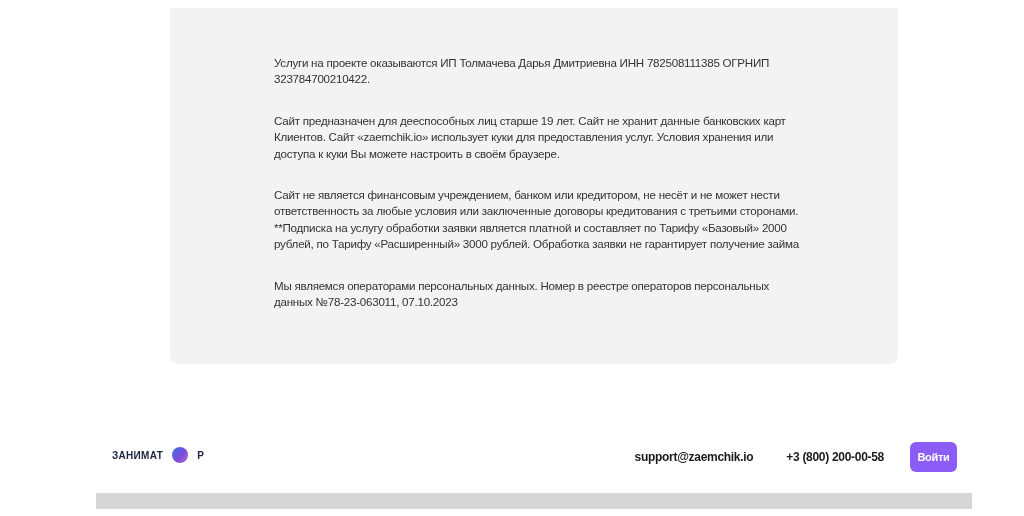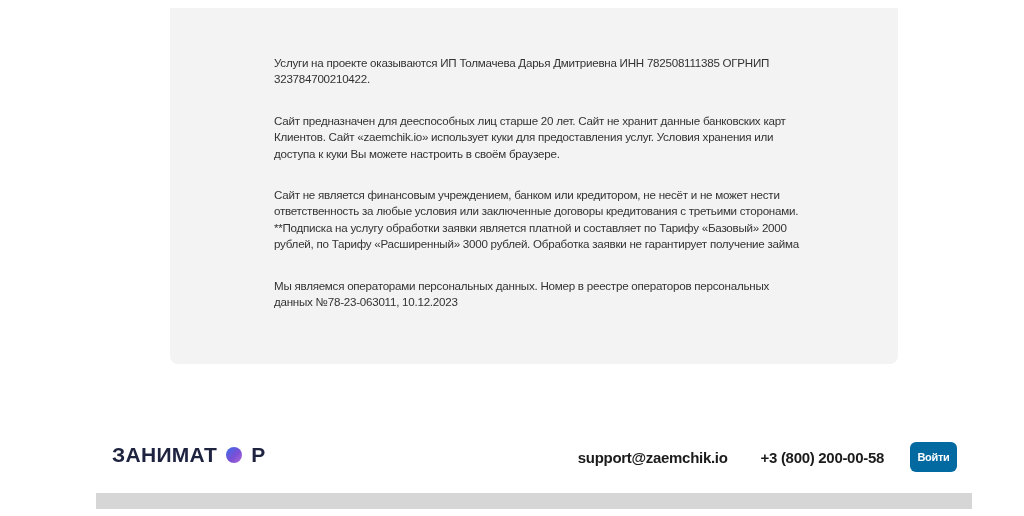--- a/index.html
+++ b/index.html
@@ -37,21 +37,21 @@
     .info-text p:last-child { margin-bottom: 0; }
 
     .footer-logo {
       position: absolute;
       left: 80px;
       top: 430px;
       height: 18px;
       display: flex;
       align-items: center;
       font-weight: 900;
-      font-size: 21px;
+      font-size: 10px;
       letter-spacing: 0.3px;
       color: #1e2340;
     }
     .logo-circle {
       display: inline-block;
       width: 15px;
       height: 15px;
       border-radius: 50%;
       background: linear-gradient(135deg, #3a6ee8 0%, #7a4fd6 55%, #b06ad8 100%);
       margin: 0 1px;
@@ -59,21 +59,21 @@
 
     .footer-contacts {
       position: absolute;
       top: 426px;
       right: 68px;
       height: 30px;
       display: flex;
       align-items: center;
     }
     .footer-email, .footer-phone {
-      font-size: 15px;
+      font-size: 12px;
       font-weight: 700;
       color: #1b1b1b;
       letter-spacing: -0.3px;
       text-decoration: none;
     }
     .footer-email { margin-right: 17px; }
     .footer-phone { margin-right: 18px; }
     .btn {
       height: 30px;
       border: none;
@@ -81,21 +81,21 @@
       font-family: "Liberation Sans", "DejaVu Sans", sans-serif;
       font-size: 11px;
       font-weight: 700;
       color: #ffffff;
       letter-spacing: -0.3px;
       cursor: pointer;
       display: flex;
       align-items: center;
       justify-content: center;
     }
-    .btn-login { width: 47px; background: #0369a1; margin-right: 7px; }
+    .btn-login { width: 47px; background: #8b5cf6; margin-right: 7px; }
     .btn-unsub { width: 72px; background: #c0261d; }
 
     .footer-divider {
       position: absolute;
       left: 80px;
       top: 477px;
       width: 876px;
       height: 1px;
       background: #d6d6d6;
     }
@@ -111,23 +111,23 @@
     }
   </style>
 </head>
 <body>
 
 <div class="page">
 
   <div class="info-box"></div>
   <div class="info-text">
     <p>Услуги на проекте оказываются ИП Толмачева Дарья Дмитриевна ИНН 782508111385 ОГРНИП 323784700210422.</p>
-    <p>Сайт предназначен для дееспособных лиц старше 20 лет. Сайт не хранит данные банковских карт Клиентов. Сайт «zaemchik.io» использует куки для предоставления услуг. Условия хранения или доступа к куки Вы можете настроить в своём браузере.</p>
+    <p>Сайт предназначен для дееспособных лиц старше 19 лет. Сайт не хранит данные банковских карт Клиентов. Сайт «zaemchik.io» использует куки для предоставления услуг. Условия хранения или доступа к куки Вы можете настроить в своём браузере.</p>
     <p>Сайт не является финансовым учреждением, банком или кредитором, не несёт и не может нести ответственность за любые условия или заключенные договоры кредитования с третьими сторонами. **Подписка на услугу обработки заявки является платной и составляет по Тарифу «Базовый» 2000 рублей, по Тарифу «Расширенный» 3000 рублей. Обработка заявки не гарантирует получение займа</p>
-    <p>Мы являемся операторами персональных данных. Номер в реестре операторов персональных данных №78-23-063011, 10.12.2023</p>
+    <p>Мы являемся операторами персональных данных. Номер в реестре операторов персональных данных №78-23-063011, 07.10.2023</p>
   </div>
 
   <a class="footer-logo">
     <span>ЗАНИМАТ</span>
     <span class="logo-circle"></span>
     <span>Р</span>
   </a>
 
   <div class="footer-contacts">
     <a class="footer-email">support@zaemchik.io</a>

